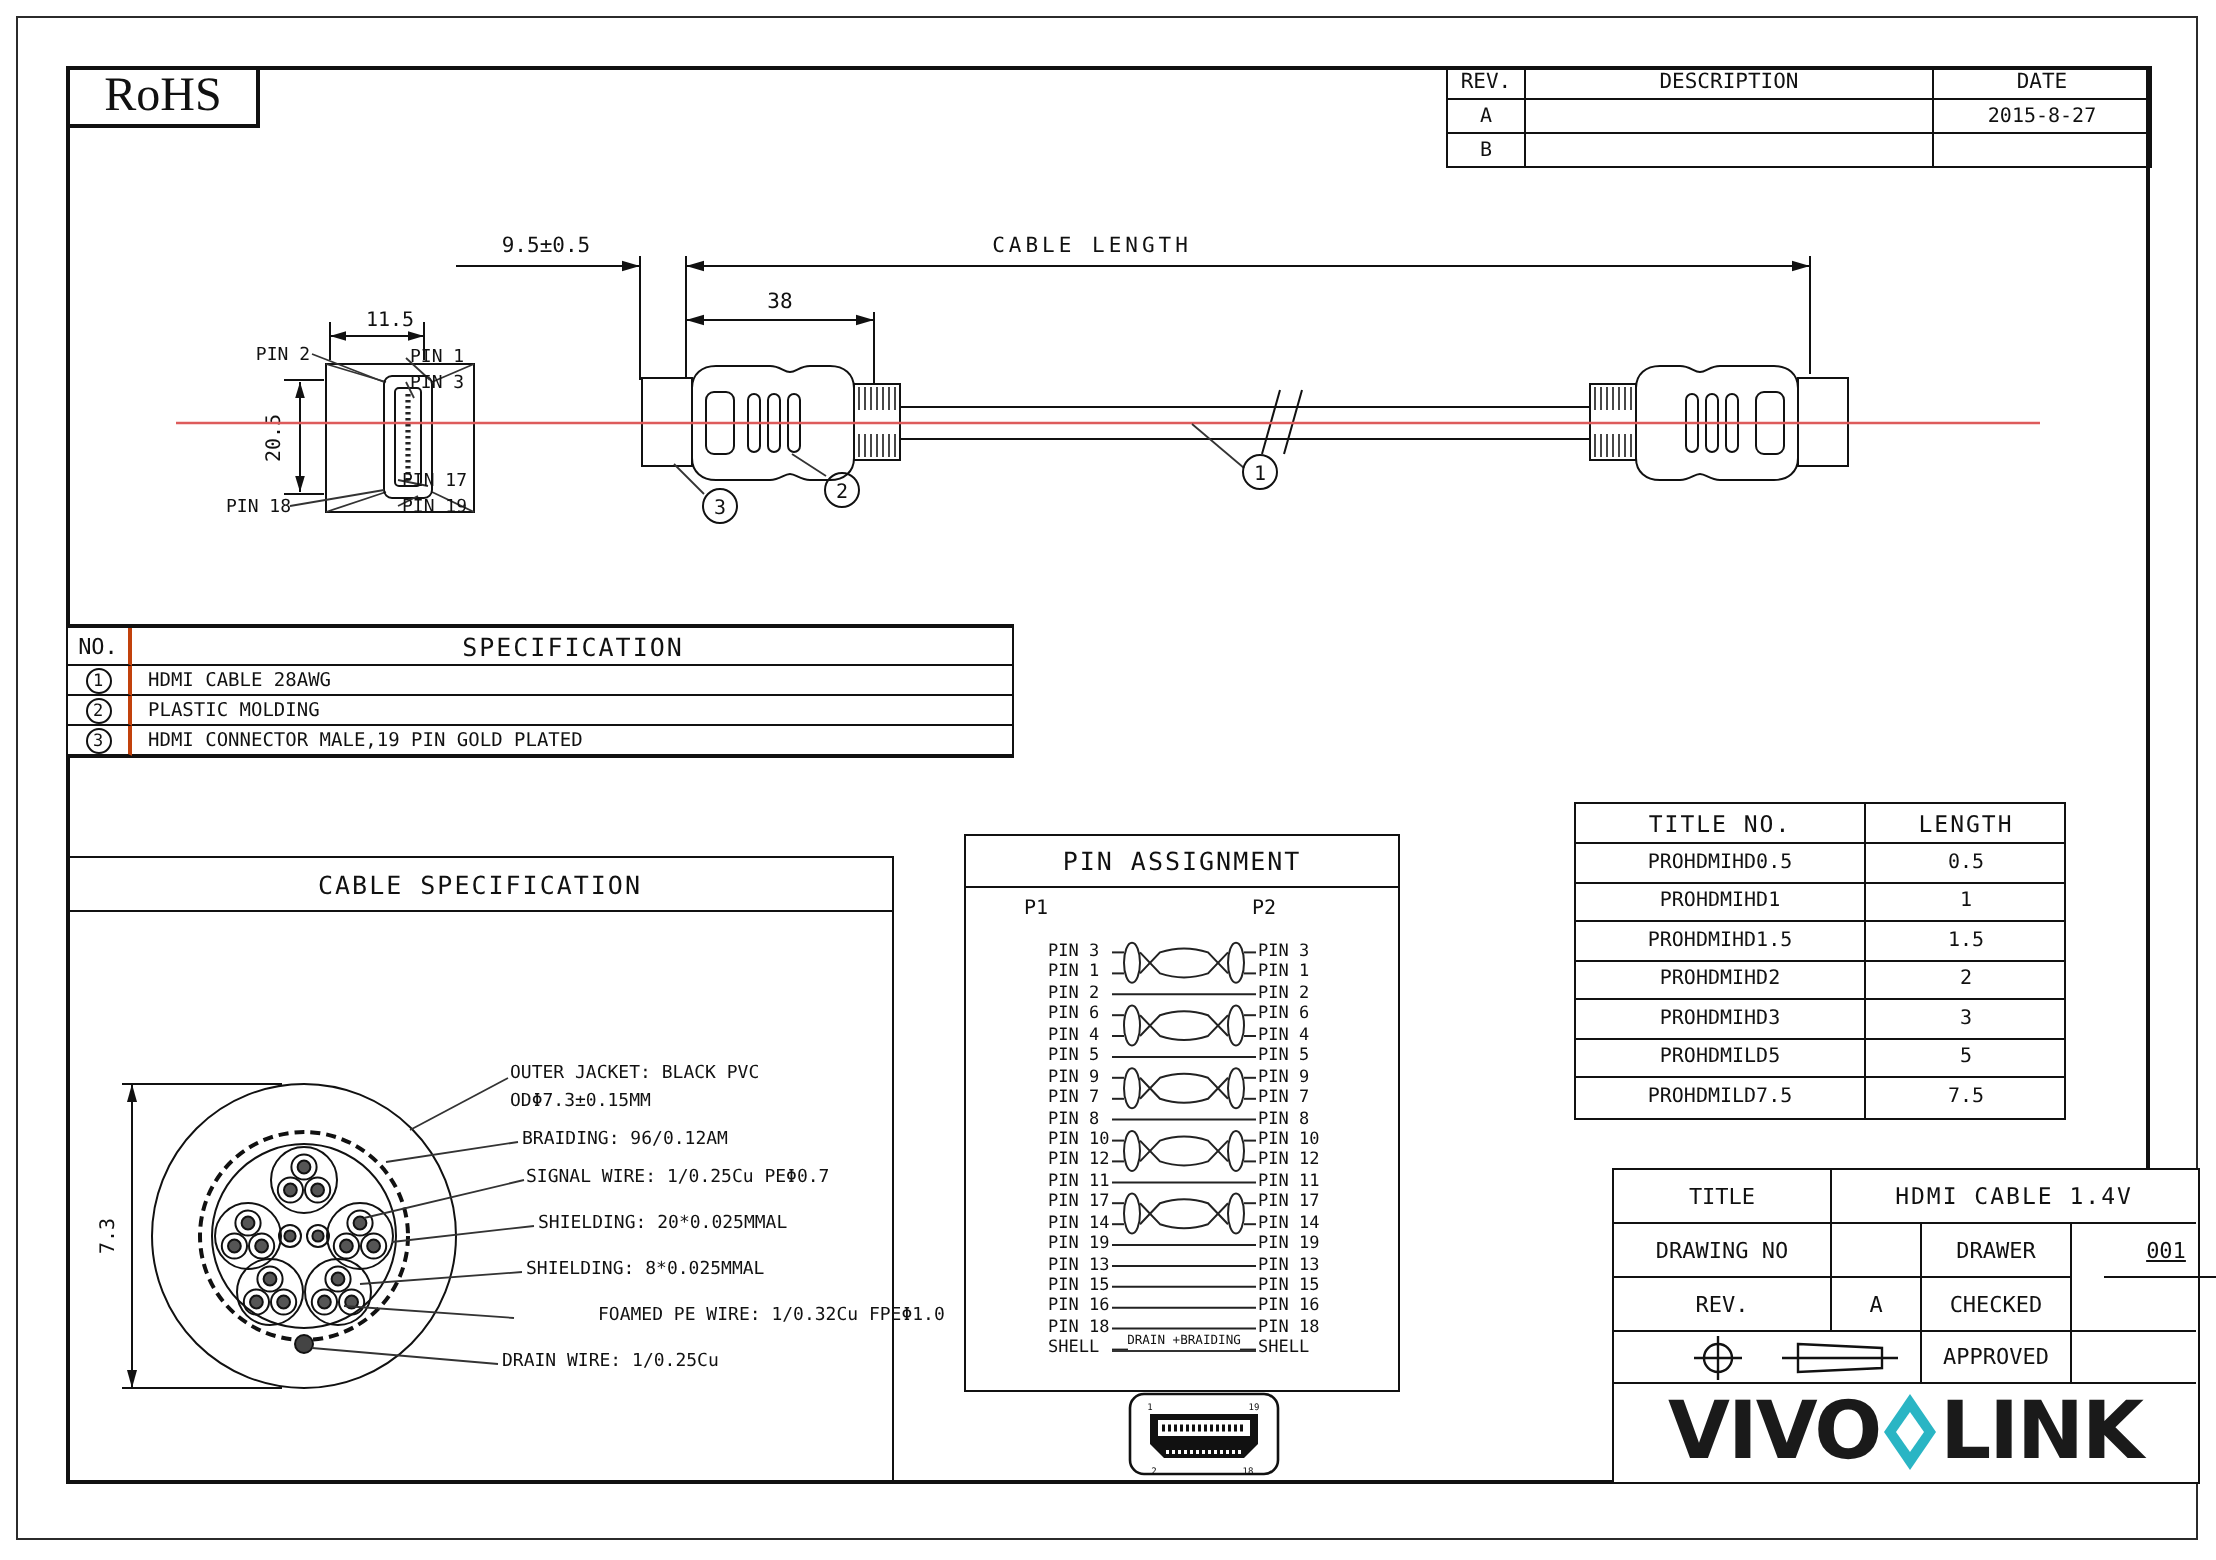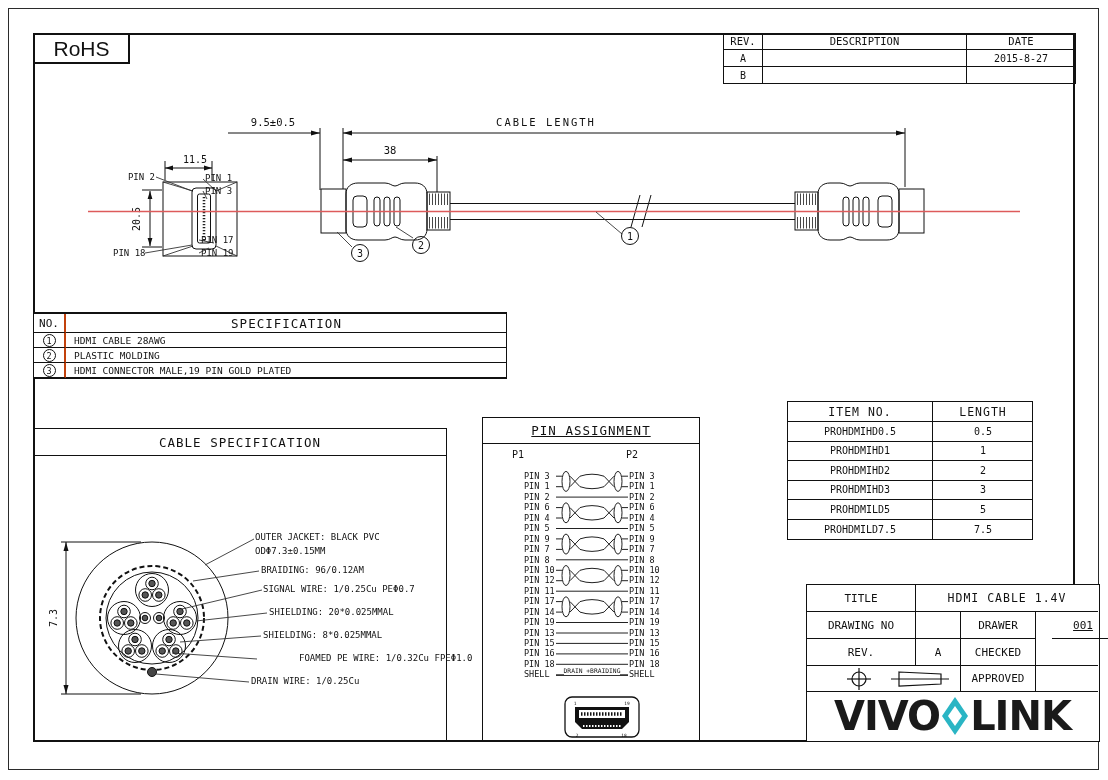--- a/index.html
+++ b/index.html
@@ -4,21 +4,21 @@
 <style>
   * { margin:0; padding:0; box-sizing:border-box; }
   html,body { width:1108px; height:780px; background:#fff; font-family:"DejaVu Sans Mono",monospace; color:#111; }
   #sheet { position:relative; width:1108px; height:780px; background:#fff; overflow:hidden; }
   .abs { position:absolute; }
   .outer-border { left:8px; top:8px; width:1091px; height:762px; border:1px solid #2b2b2b; }
   .inner-frame { left:33px; top:33px; width:1042px; height:709px; border:2px solid #111; }
 
   .rohs-box { left:33px; top:33px; width:97px; height:31px; border:2px solid #111; background:#fff;
               display:flex; align-items:center; justify-content:center;
-              font-family:Liberation Sans, sans-serif; font-size:21px; color:#111; }
+              font-family:Liberation Serif, serif; font-size:24px; color:#111; }
 
   
   .rev-table { left:723px; top:33px; width:352px; height:51px; display:grid;
                grid-template-columns:39px 204px 109px; grid-auto-rows:17px; border-left:1px solid #111; }
   .rev-table .c { border-right:1px solid #111; border-bottom:1px solid #111; font-size:10px;
                   display:flex; align-items:center; justify-content:center; }
   .rev-table .hd { font-size:10.5px; }
 
   
   .main-svg { left:33px; top:95px; }
@@ -44,21 +44,21 @@
   .circ { display:inline-block; width:13px; height:13px; border:1px solid #111; border-radius:50%;
           font-size:8.5px; line-height:12px; text-align:center; font-family:"DejaVu Sans Mono",monospace; }
 
   
   .cablespec-box { left:33px; top:428px; width:414px; height:314px; border:1.5px solid #111; }
   .cablespec-title { height:27px; border-bottom:1.5px solid #111; display:flex; align-items:center;
                      justify-content:center; font-size:12.5px; letter-spacing:1px; }
   .cs-label { position:absolute; font-size:9px; line-height:13px; white-space:nowrap; }
 
   
-  .pin-box { left:482px; top:417px; width:218px; height:325px; border:1.5px solid #111;text-decoration:underline; }
+  .pin-box { left:482px; top:417px; width:218px; height:279px; border:1.5px solid #111; }
   .pin-title { height:26px; border-bottom:1.5px solid #111; display:flex; align-items:center;
                justify-content:center; font-size:12.5px; letter-spacing:1px; }
   .p-head { font-size:10px; }
   .pin-col { width:46px; }
   .pin-col div { height:10.45px; line-height:10.45px; font-size:8.5px; white-space:nowrap; }
   .drain-lbl { width:72px; font-size:6.3px; text-align:center; border-bottom:1px solid #333; line-height:8px; height:9px; }
 
   
   .item-table { left:787px; top:401px; width:246px; border:1.5px solid #111; }
   .item-row { display:grid; grid-template-columns:145px 100px; }
@@ -463,30 +463,34 @@
     <line x1="18" y1="21" x2="60" y2="21" stroke="#111" stroke-width="3.5" stroke-dasharray="1.5,1.5"></line>
     <line x1="20" y1="33" x2="58" y2="33" stroke="#fff" stroke-width="2" stroke-dasharray="1.5,1.5"></line>
     <text x="12" y="12" font-size="4.5" text-anchor="middle">1</text>
     <text x="64" y="12" font-size="4.5" text-anchor="middle">19</text>
     <text x="14" y="44" font-size="4.5" text-anchor="middle">2</text>
     <text x="61" y="44" font-size="4.5" text-anchor="middle">18</text>
   </svg>
 
   <div class="abs item-table">
     <div class="item-row item-head">
-      <div class="c">ITEM NO.</div>
+      <div class="c">TITLE NO.</div>
       <div class="c">LENGTH</div>
     </div>
     <div class="item-row item-body">
       <div class="c">PROHDMIHD0.5</div>
       <div class="c">0.5</div>
     </div>
     <div class="item-row item-body">
       <div class="c">PROHDMIHD1</div>
       <div class="c">1</div>
+    </div>
+    <div class="item-row item-body">
+      <div class="c">PROHDMIHD1.5</div>
+      <div class="c">1.5</div>
     </div>
     <div class="item-row item-body">
       <div class="c">PROHDMIHD2</div>
       <div class="c">2</div>
     </div>
     <div class="item-row item-body">
       <div class="c">PROHDMIHD3</div>
       <div class="c">3</div>
     </div>
     <div class="item-row item-body">

